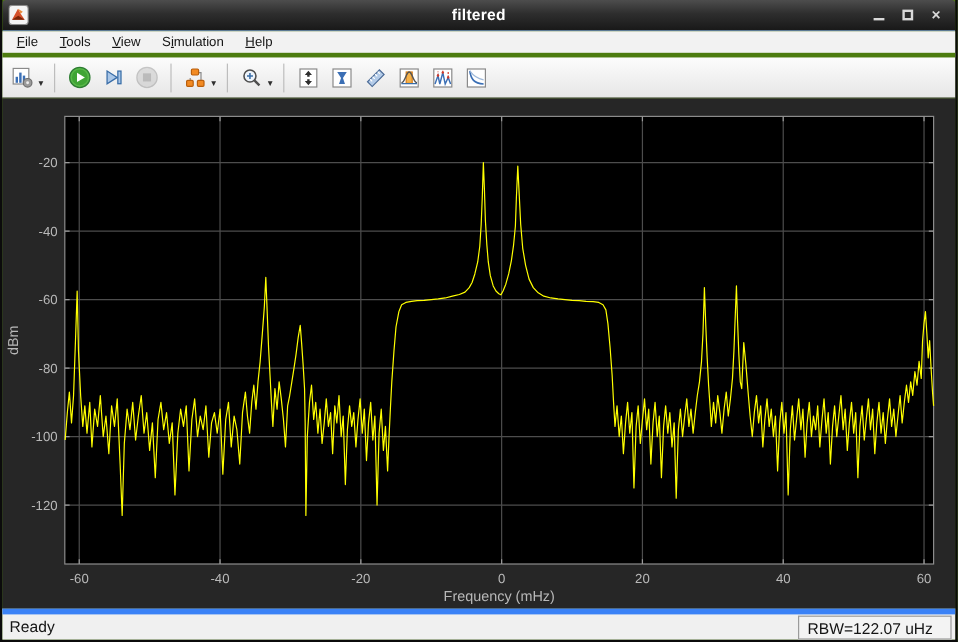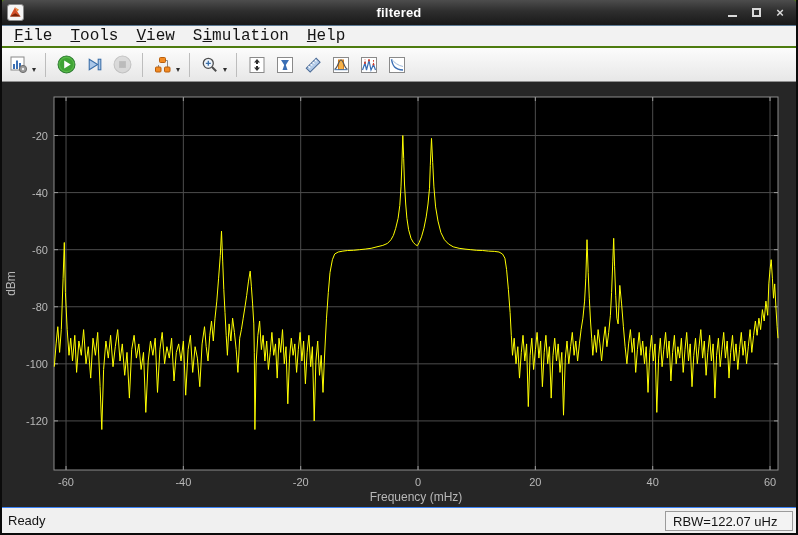--- a/index.html
+++ b/index.html
@@ -28,21 +28,21 @@
   }
   .win-controls{margin-left:auto;display:flex;align-items:center;gap:12px;margin-right:10px;z-index:2;}
   .win-btn{width:12px;height:12px;display:flex;align-items:center;justify-content:center;color:#d9d9d9;}
   .glyph-min{width:9px;height:2px;background:#d9d9d9;margin-top:7px;}
   .glyph-max{width:9px;height:9px;border:2px solid #d9d9d9;}
   .glyph-close{font-size:13px;font-weight:bold;line-height:1;color:#d9d9d9;}
   
   .menubar{
     height:22px;flex:0 0 22px;background:#f2f2f2;
     display:flex;align-items:center;padding-left:3px;
-    font-size:16px;color:#141414;border-bottom:2px solid #4d7c0f;font-family:Liberation Mono, monospace;
+    font-size:11px;color:#141414;border-bottom:4px solid #4d7c0f;
   }
   .menu-item{padding:2px 9px;cursor:default;}
   .menu-key{text-decoration:underline;}
   
   .toolbar{
     height:34px;flex:0 0 34px;
     background:linear-gradient(#fcfcfc,#e7e7e7);
     border-bottom:1px solid #8f8f8f;
     display:flex;align-items:center;padding:0 3px;
   }
@@ -51,21 +51,21 @@
     border:1px solid transparent;border-radius:3px;margin:0 1px;
   }
   .tool-btn.disabled{opacity:.55;}
   .caret{font-size:8px;color:#2e2e2e;margin:9px 3px 0 -1px;}
   .separator{width:1px;height:24px;background:#bdbdbd;margin:0 6px;}
   
   .canvas{flex:1 1 auto;background:#262626;position:relative;overflow:hidden;}
   .canvas svg{position:absolute;left:0;top:0;}
   
   .statusbar{
-    height:26px;flex:0 0 26px;background:#f0f0f0;border-top:1px solid #3b82f6;
+    height:26px;flex:0 0 26px;background:#f0f0f0;border-top:5px solid #3b82f6;
     display:flex;align-items:center;font-size:13px;color:#141414;padding:0 3px;
   }
   .status-ready{flex:1;padding-left:3px;}
   .status-box{
     border:1px solid #9b9b9b;background:#f3f3f3;
     padding:1px 7px;margin-left:4px;white-space:nowrap;height:20px;line-height:17px;
   }
   .status-box.rbw{min-width:128px;}
   .status-box.sr{min-width:160px;}
   .status-box.time{min-width:115px;}

